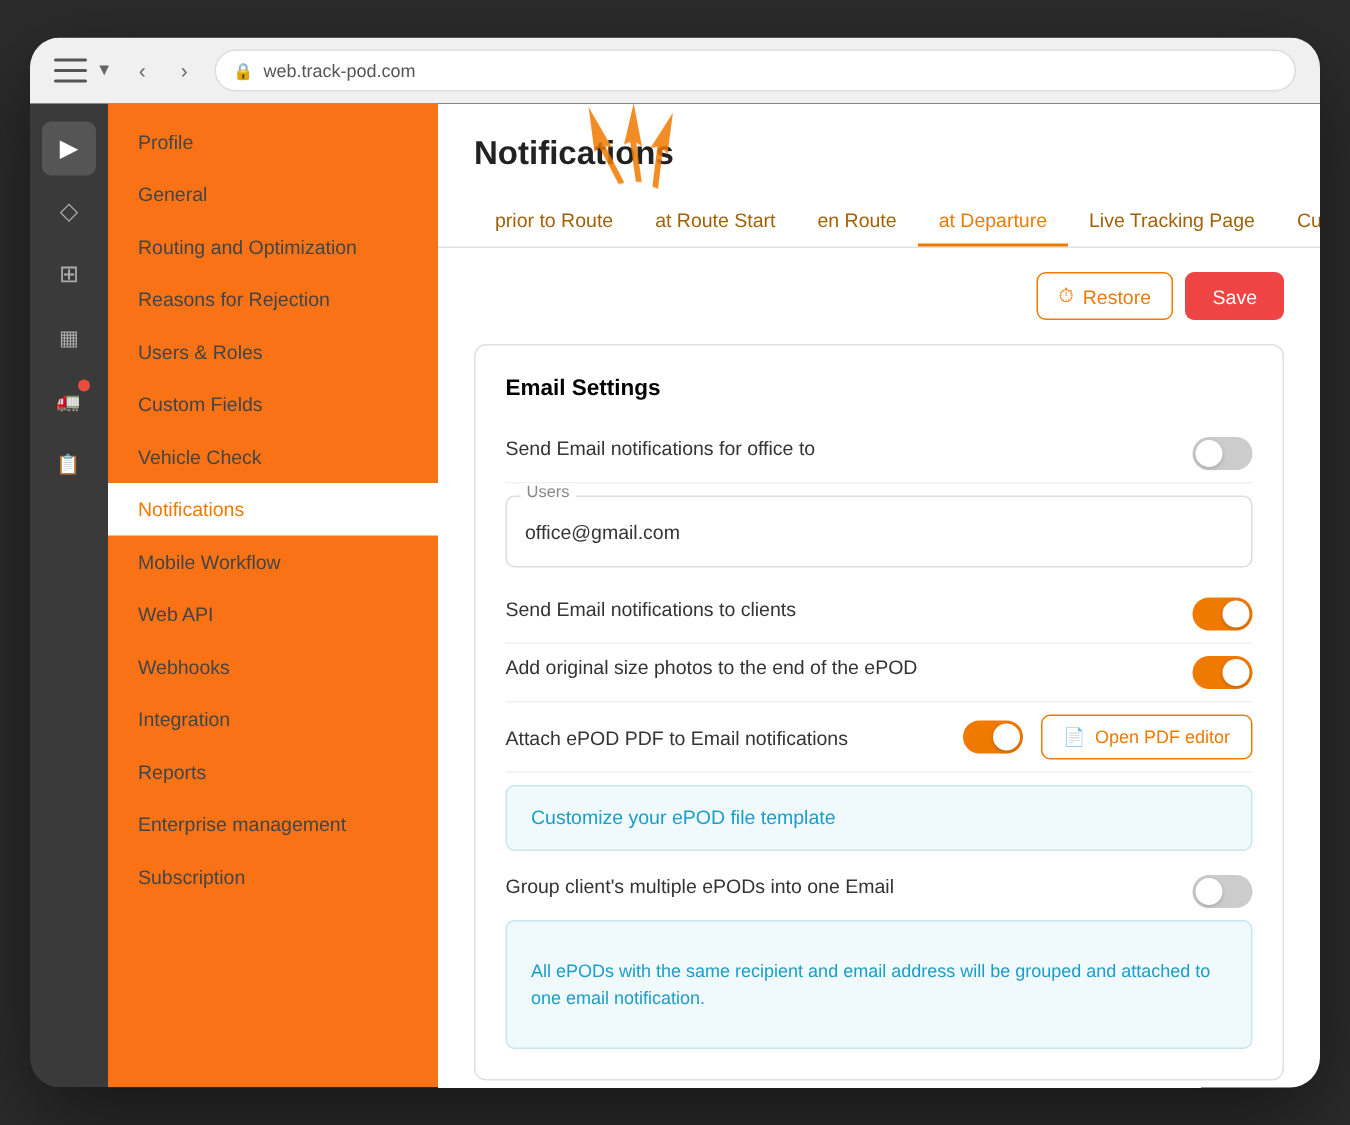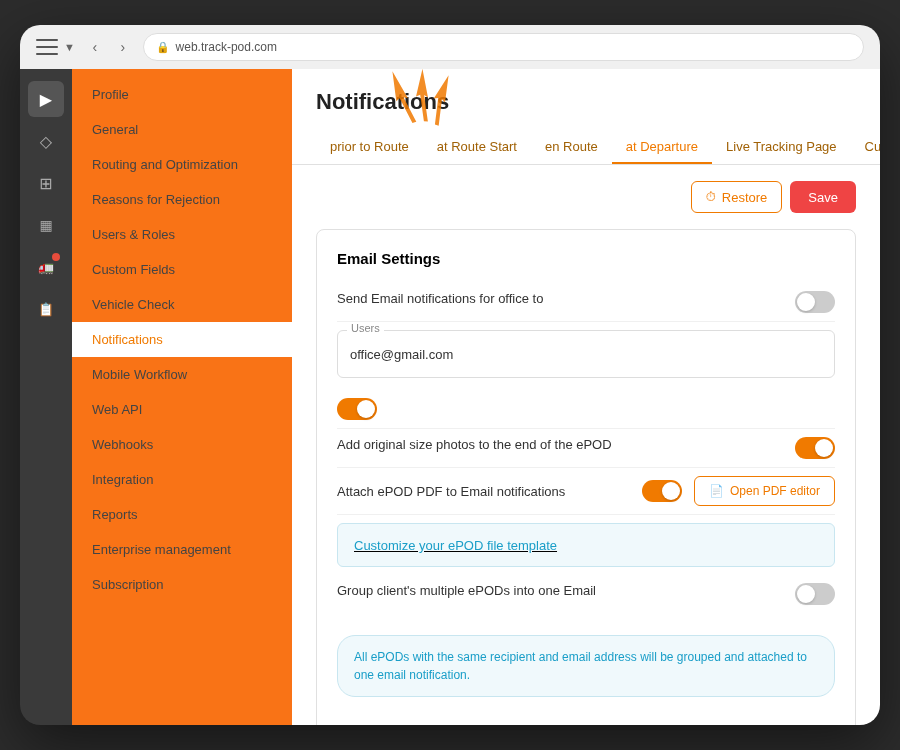--- a/index.html
+++ b/index.html
@@ -336,37 +336,36 @@
       white-space: nowrap;
     }
 
     
     .link-box {
       border: 1.5px solid #c8e6f0;
       border-radius: 6px;
       padding: 12px 16px;
       background: #f0f9fc;
       margin: 8px 0;
-      text-decoration: underline;
     }
 
     .link-box a {
       color: #1a9ec8;
       font-size: 13px;
       text-decoration: none;
       cursor: pointer;
     }
 
     
     .info-box {
       border: 1.5px solid #c8e6f0;
-      border-radius: 18px;
-      padding: 12px 16px;
+      border-radius: 6px;
+      padding: 24px 16px;
       background: #f0f9fc;
-      margin: 22px 0;
+      margin: 0 0;
     }
 
     .info-box p {
       font-size: 12px;
       color: #1a9ec8;
       line-height: 1.5;
     }
 
     
     .section-card-2 {
@@ -494,20 +493,21 @@
             <span class="setting-label">Send Email notifications for office to</span>
             <div class="toggle off"></div>
           </div>
 
           <div class="input-group">
             <span class="input-label-float">Users</span>
             <input class="text-input" type="email" value="office@gmail.com" style="">
           </div>
 
           <div class="setting-row">
+            <span class="setting-label">Send Email notifications to clients</span>
             <div class="toggle on"></div>
           </div>
 
           <div class="setting-row">
             <span class="setting-label">Add original size photos to the end of the ePOD</span>
             <div class="toggle on"></div>
           </div>
 
           <div class="setting-row-with-btn">
             <span class="setting-label">Attach ePOD PDF to Email notifications</span>

